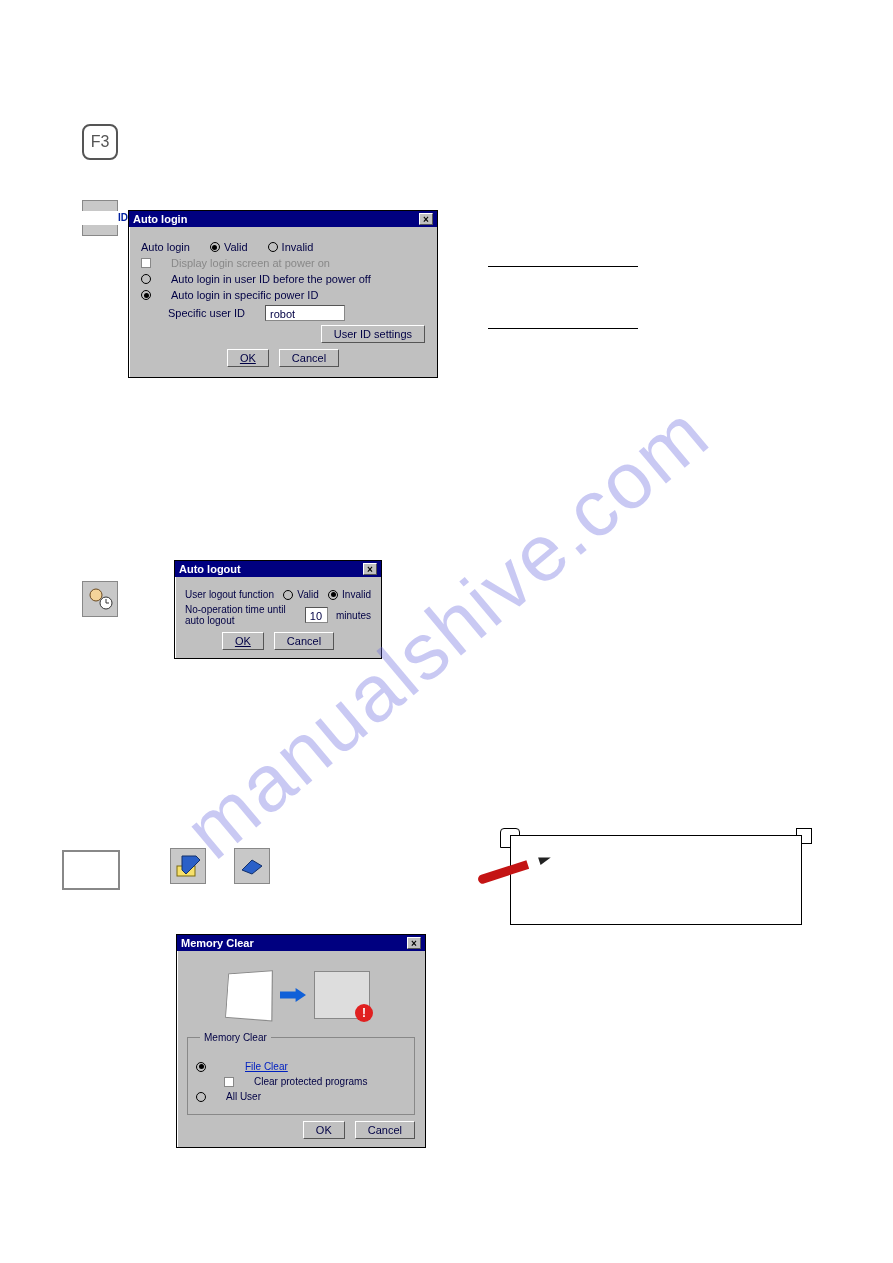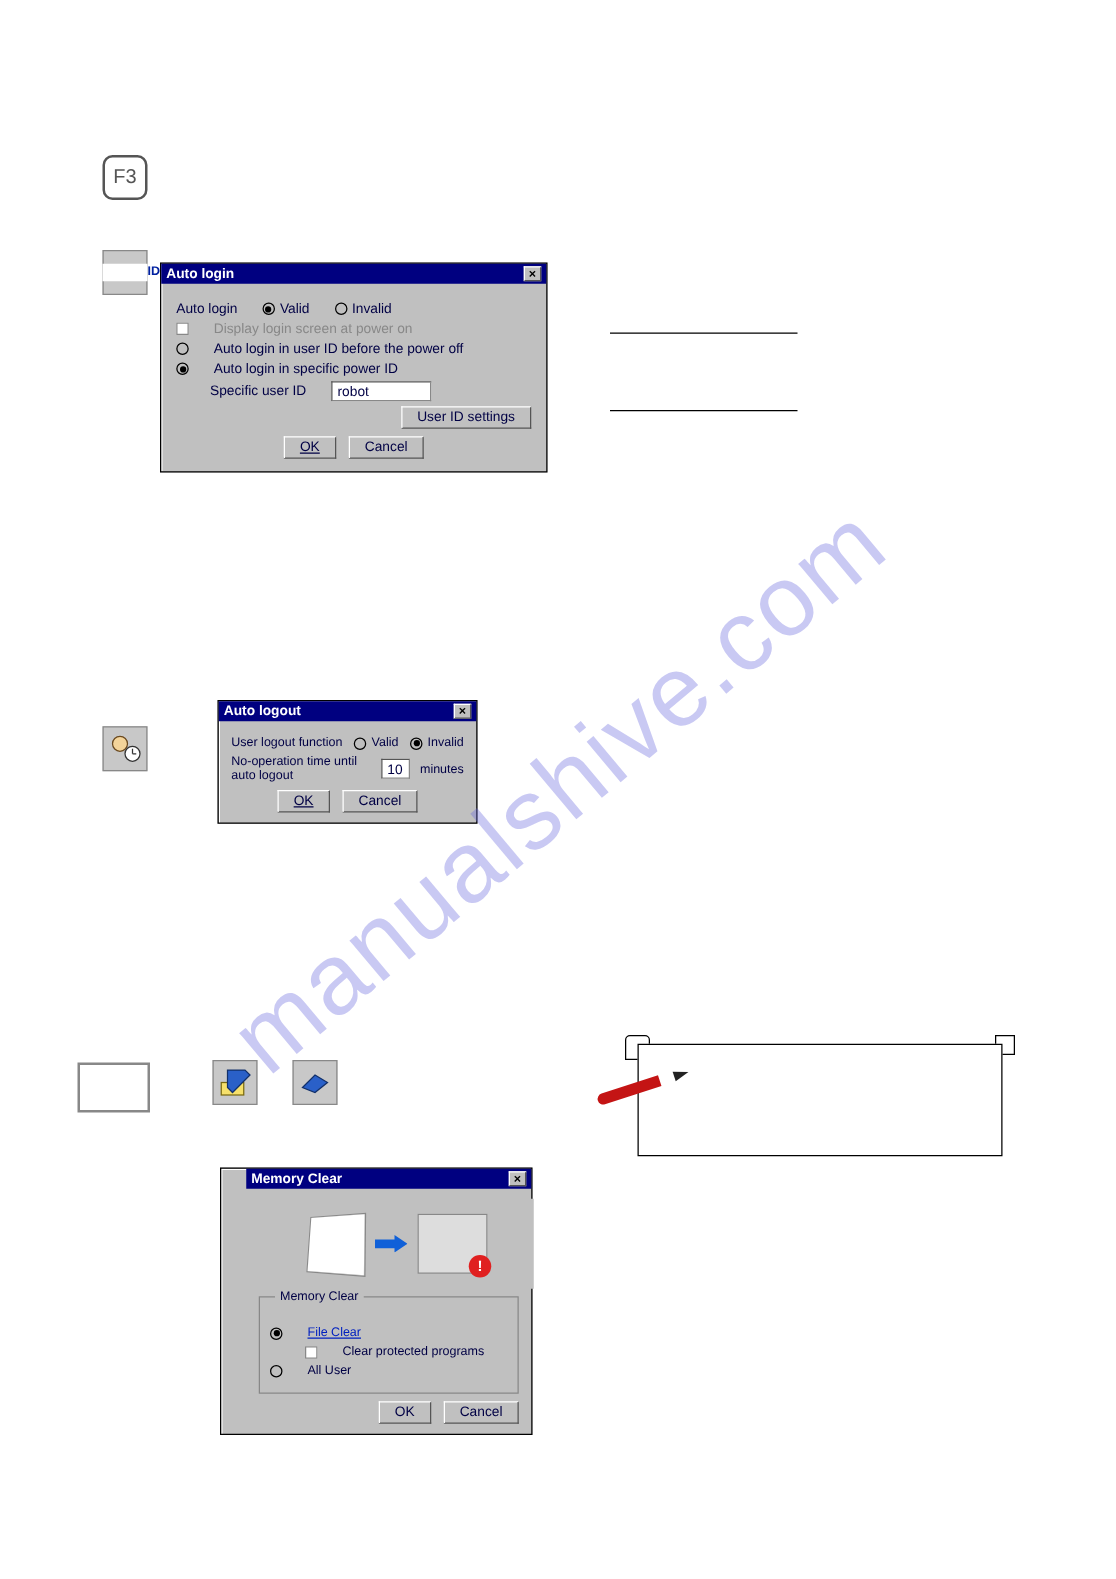--- a/index.html
+++ b/index.html
@@ -160,21 +160,21 @@
   .pen {
     position: absolute;
     left: 478px; top: 865px;
     width: 70px; height: 18px;
     transform: rotate(-18deg);
   }
   .pen .body { width: 52px; height: 9px; background: #c41414; border-radius: 5px 0 0 5px; }
   .pen .tip { position:absolute; right:-6px; top:1px; width:0;height:0;
     border-left: 12px solid #222; border-top: 4px solid transparent; border-bottom: 4px solid transparent;}
   
-  .dlg3 { left: 176px; top: 934px; width: 250px; padding-left: 20px; }
+  .dlg3 { left: 176px; top: 934px; width: 250px; }
   .dlg3 .body { padding: 8px 10px; color:#004; font-size:10px;}
   .mc-img {
     width: 220px; height: 72px;
     background: #c0c0c0;
     display:flex;align-items:center;justify-content:center;gap:8px;
   }
   .cube {
     width: 48px; height: 48px;
     background: #fff; border: 1px solid #888;
     transform: perspective(100px) rotateY(-18deg) rotateX(8deg);
@@ -193,21 +193,21 @@
     width:18px;height:18px;border-radius:50%;
     background:#e02020;color:#fff;font-weight:bold;
     font-size:12px;text-align:center;line-height:18px;
   }
   .grp {
     border: 1px solid #888;
     padding: 8px;
     margin-top: 6px;
   }
   .grp-title { position: relative; top: -14px; left: 4px; background:#c0c0c0; padding:0 4px; display:inline-block;}
-  .link { color: #0020c0; text-decoration: underline; }
+  .link { color: #0020c0; text-decoration: underline; margin-left: 19px; }
   .btn-row { display:flex; gap:10px; justify-content:flex-end; margin-top:6px;}
 </style>
 </head>
 <body>
 
 <div class="watermark">manualshive.com</div>
 
 <div class="f3-key">F3</div>
 
 <div class="id-icon">

